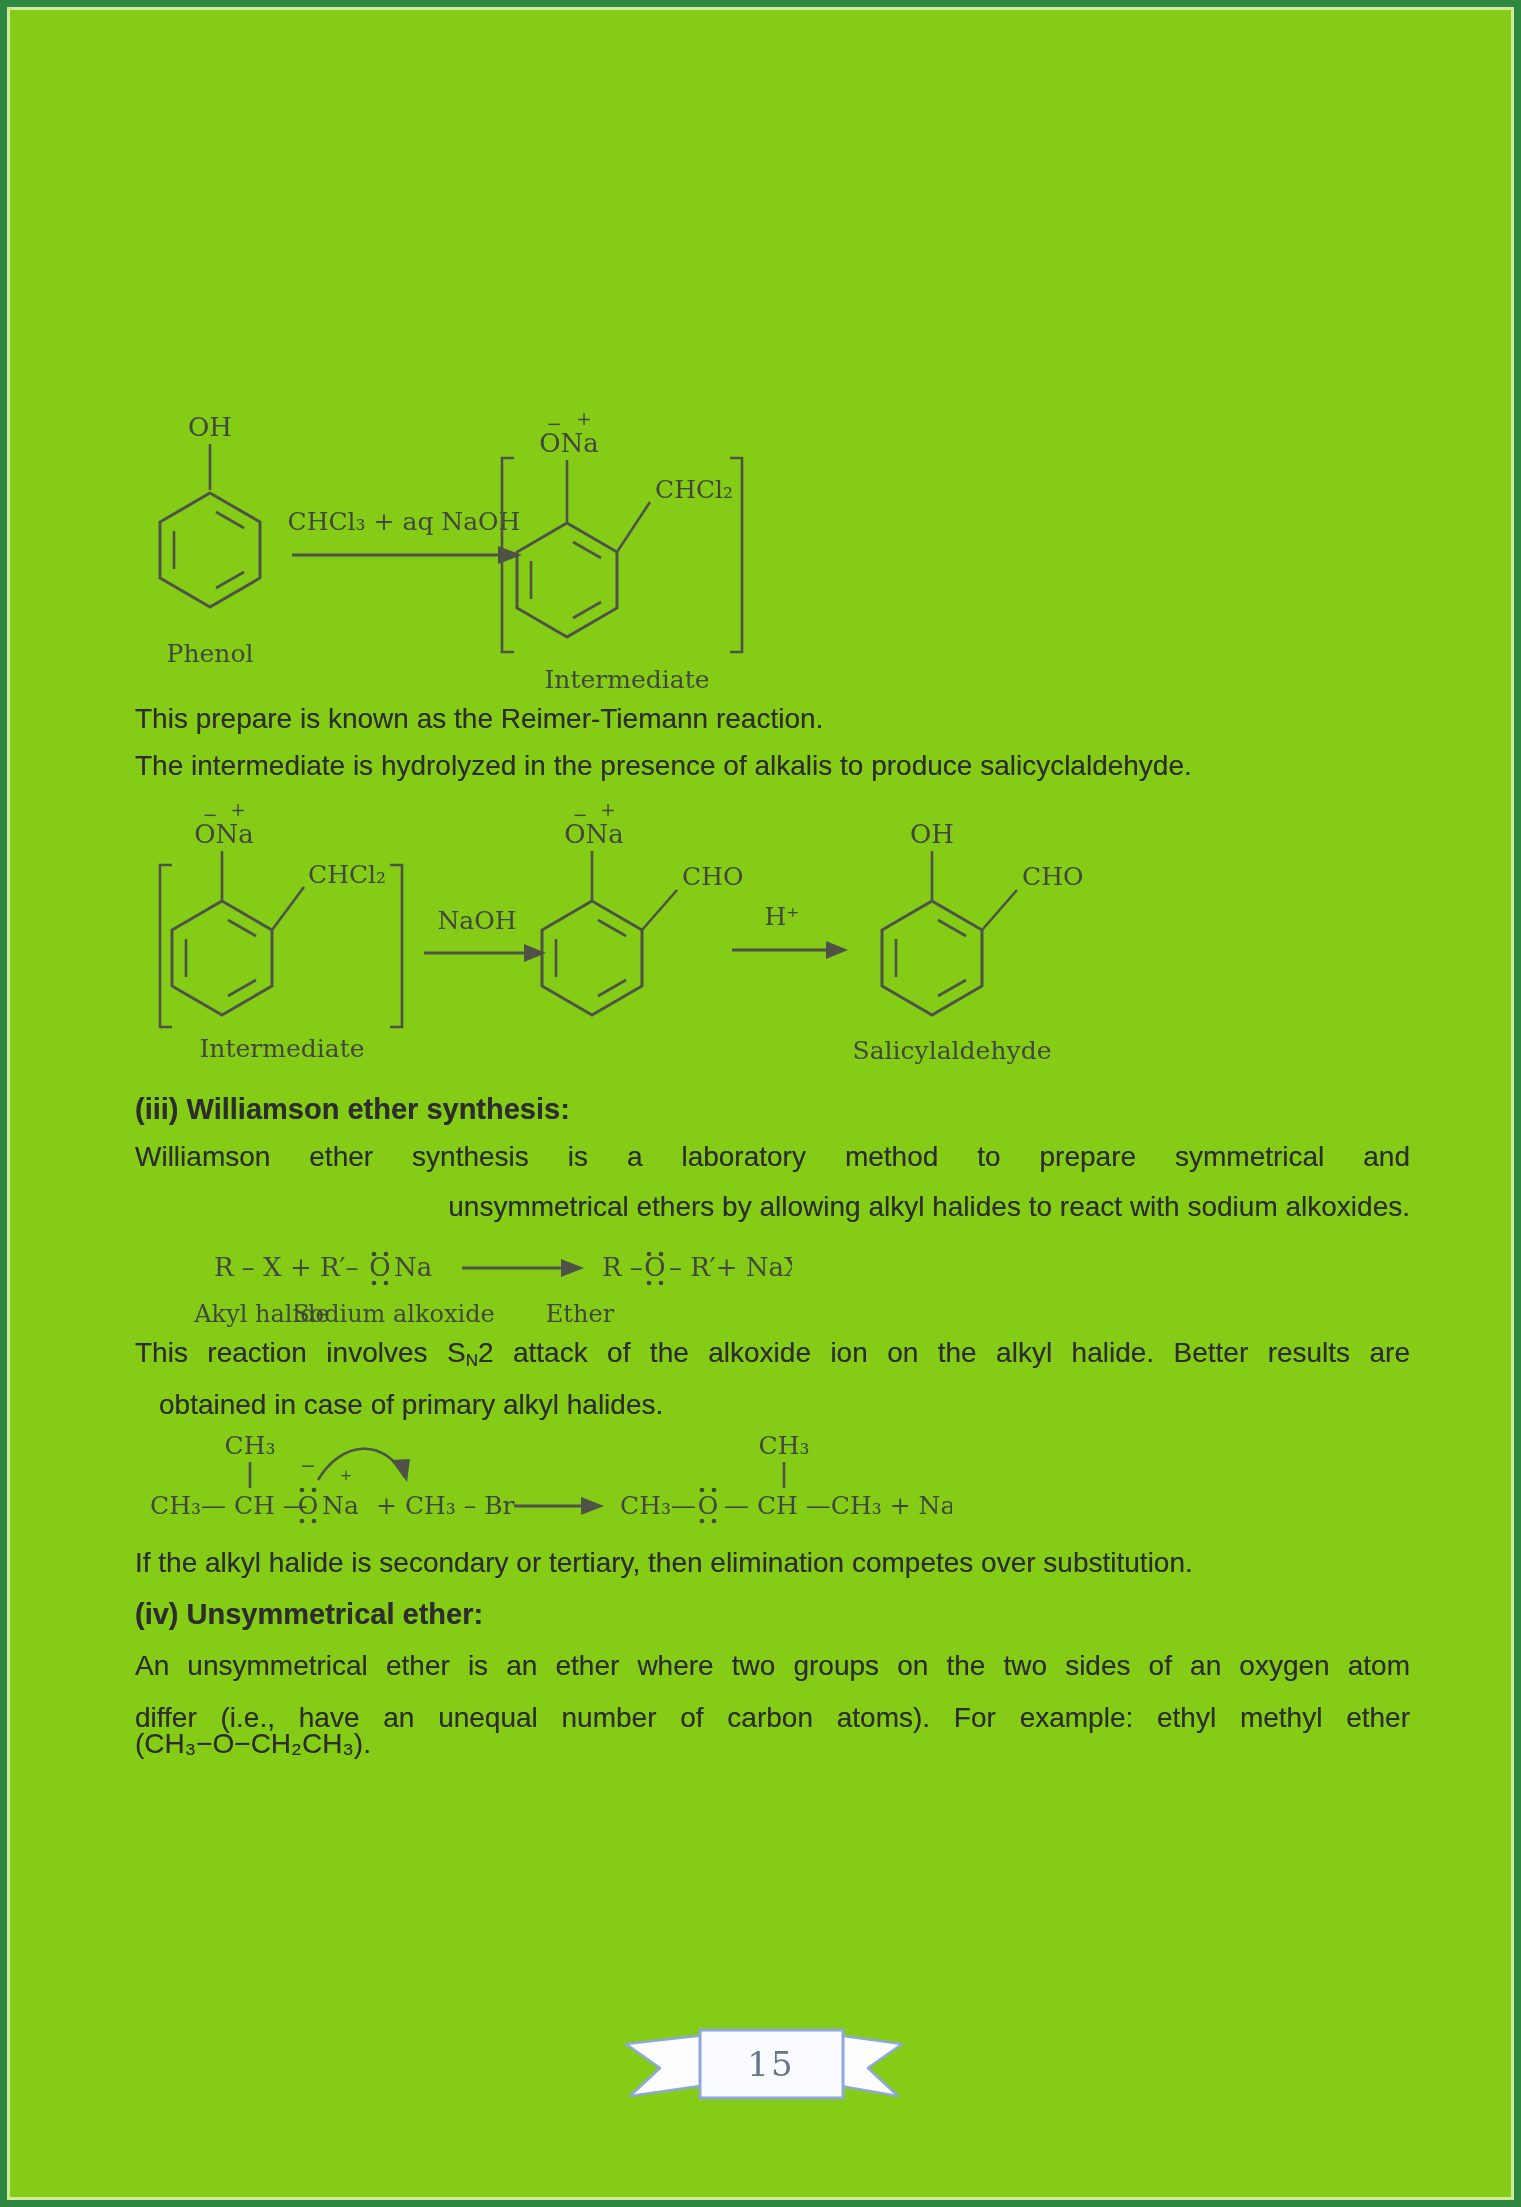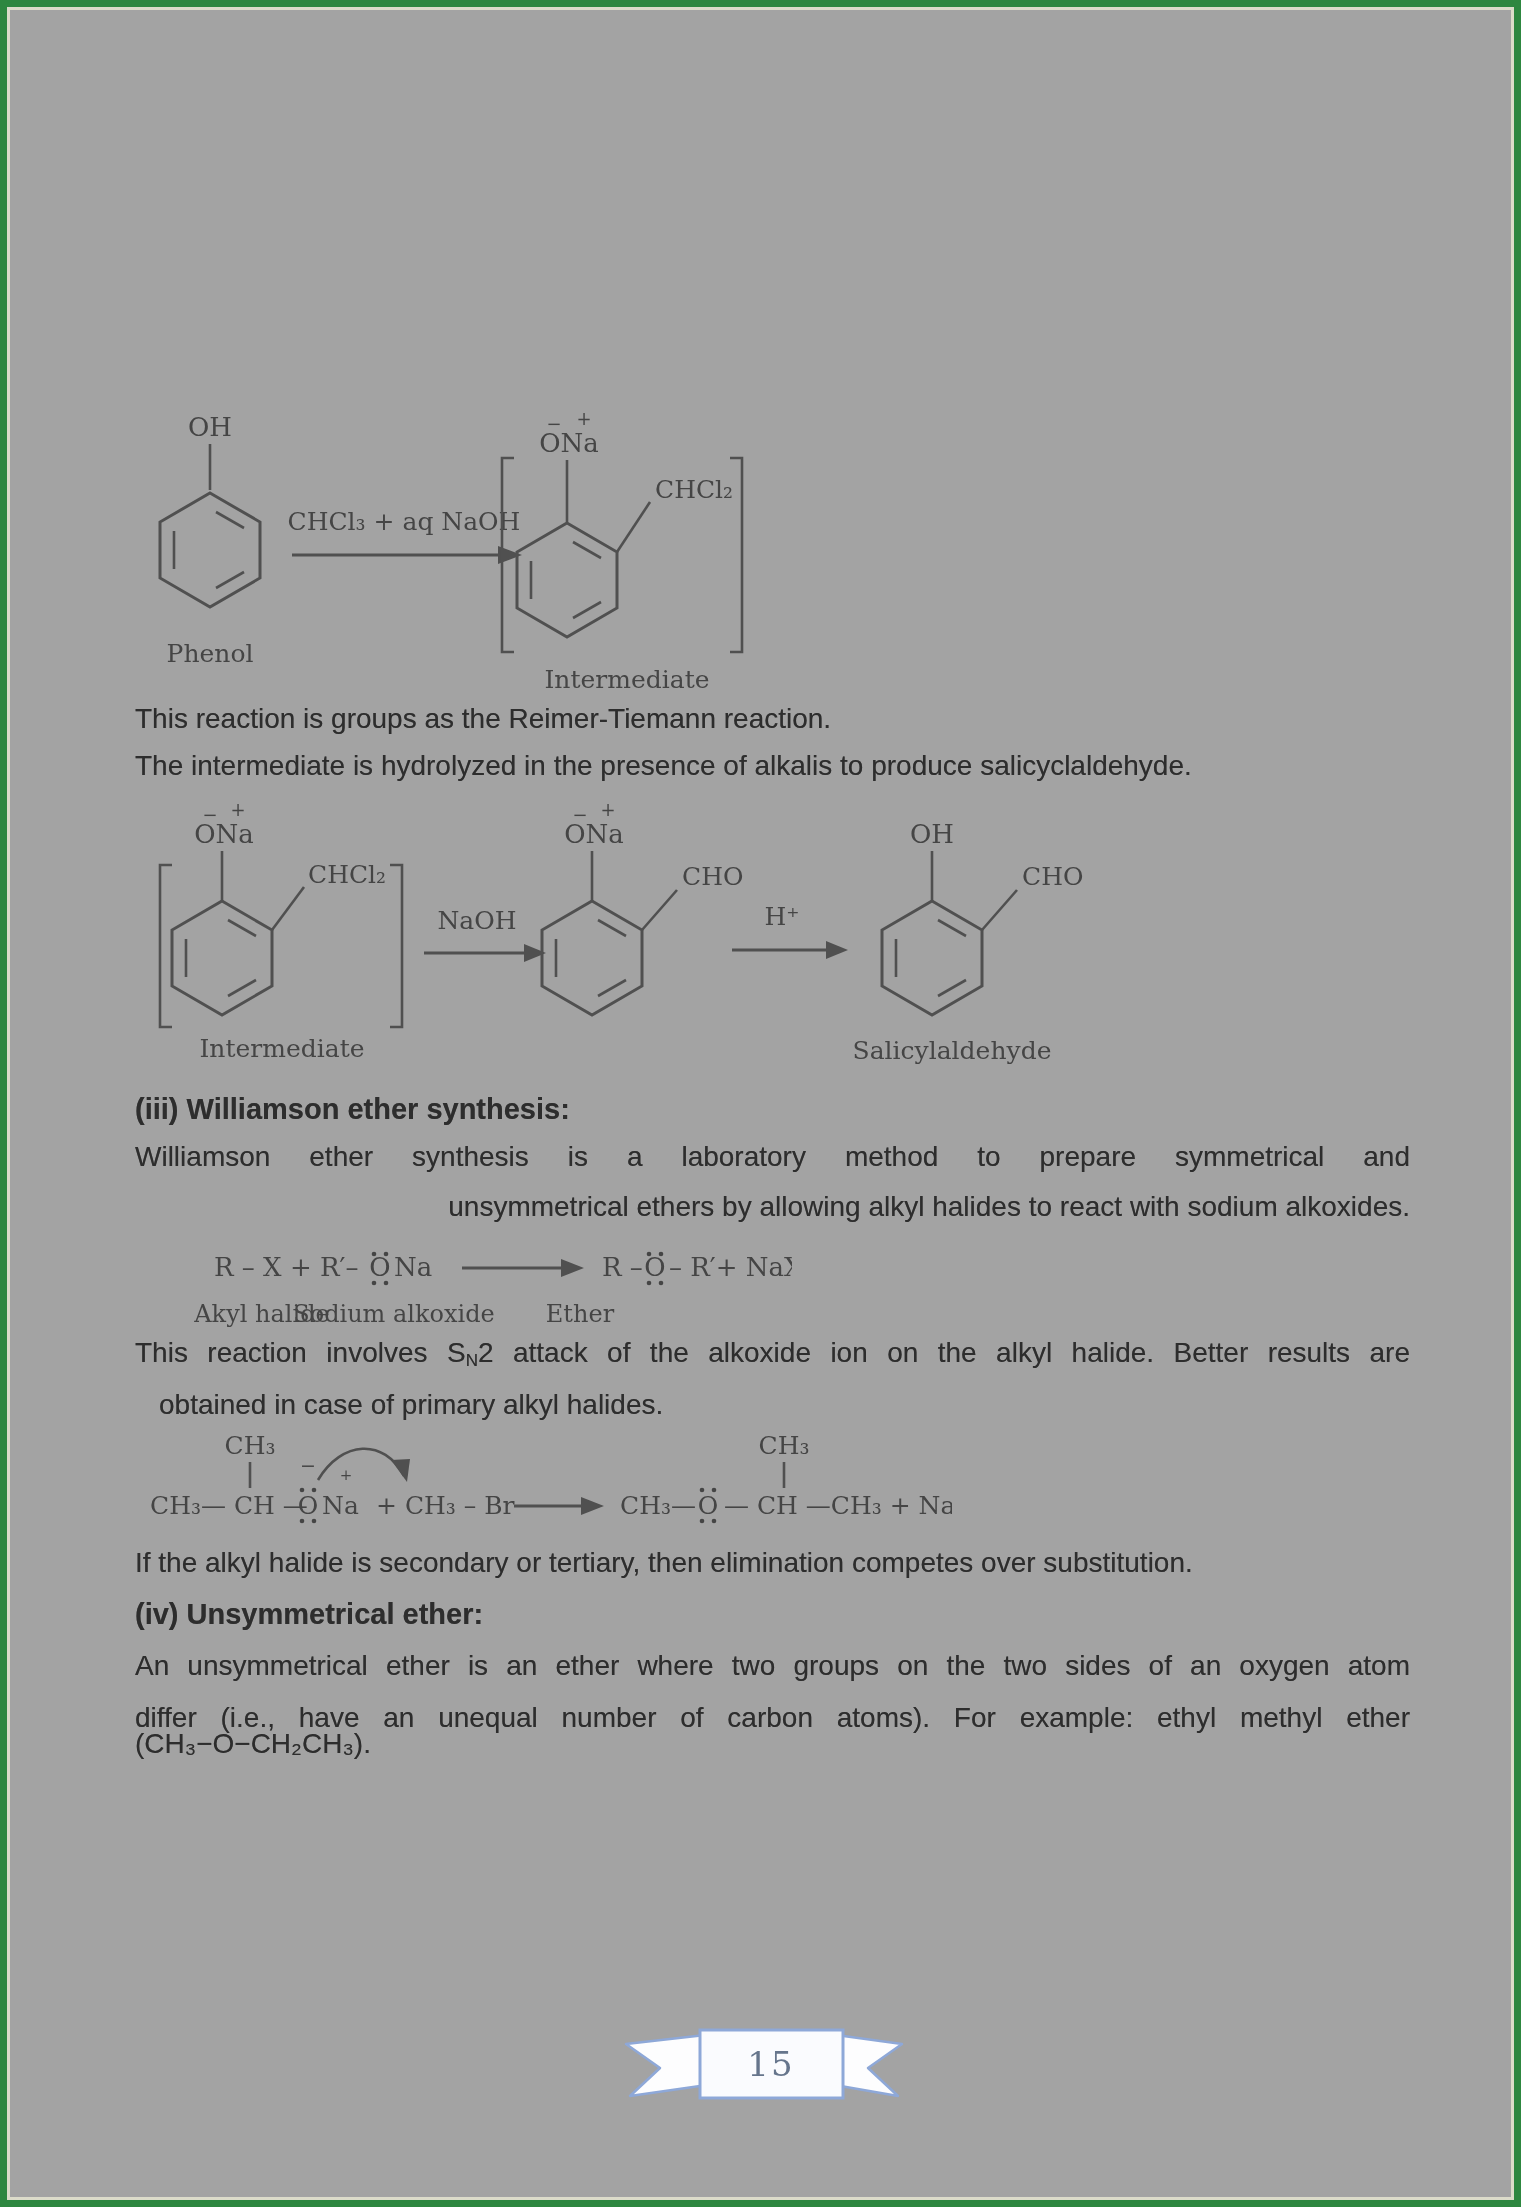--- a/index.html
+++ b/index.html
@@ -1,19 +1,19 @@
 <!DOCTYPE html>
 <html><head>
 <meta charset="utf-8">
 <style>
   html,body{margin:0;padding:0;background:#ffffff;}
   .page{
     position:relative;
     width:1521px;height:2207px;
-    background:#a3a3a3;
+    background:#84cc16;
     overflow:hidden;
     font-family:"Liberation Sans","DejaVu Sans",sans-serif;
     color:#2d2d2d;
   }
   .border-frame{
     position:absolute;inset:0;
     border:7px solid #2e8740;
     box-shadow:inset 0 0 0 3px rgba(250,250,222,.65);
     pointer-events:none;
   }
@@ -69,21 +69,21 @@
     <text x="432" y="30" font-size="18" text-anchor="middle">−</text>
     <text x="462" y="25" font-size="18" text-anchor="middle">+</text>
     <text x="447" y="52" font-size="26" text-anchor="middle">ONa</text>
     <line class="chem-thin" x1="445" y1="60" x2="445" y2="122"></line>
     <use href="#benzene-ring" transform="translate(445,180)"></use>
     <line class="chem-thin" x1="495" y1="152" x2="528" y2="102"></line>
     <text x="533" y="98" font-size="25">CHCl₂</text>
     <text x="505" y="288" font-size="25" text-anchor="middle">Intermediate</text>
   </svg>
 
-  <div class="bodyline" style="top:702px;">This reaction is groups as the Reimer-Tiemann reaction.</div>
+  <div class="bodyline" style="top:702px;">This prepare is known as the Reimer-Tiemann reaction.</div>
   <div class="bodyline" style="top:749px;">The intermediate is hydrolyzed in the presence of alkalis to produce salicyclaldehyde.</div>
 
   <svg class="diagram" style="left:132px;top:795px;" width="1000" height="310" viewBox="0 0 1000 310">
 
     <path class="chem-thin" d="M40,70 L28,70 L28,232 L40,232"></path>
     <path class="chem-thin" d="M258,70 L270,70 L270,232 L258,232"></path>
     <text x="78" y="26" font-size="18" text-anchor="middle">−</text>
     <text x="106" y="21" font-size="18" text-anchor="middle">+</text>
     <text x="92" y="48" font-size="26" text-anchor="middle">ONa</text>
     <line class="chem-thin" x1="90" y1="56" x2="90" y2="106"></line>

